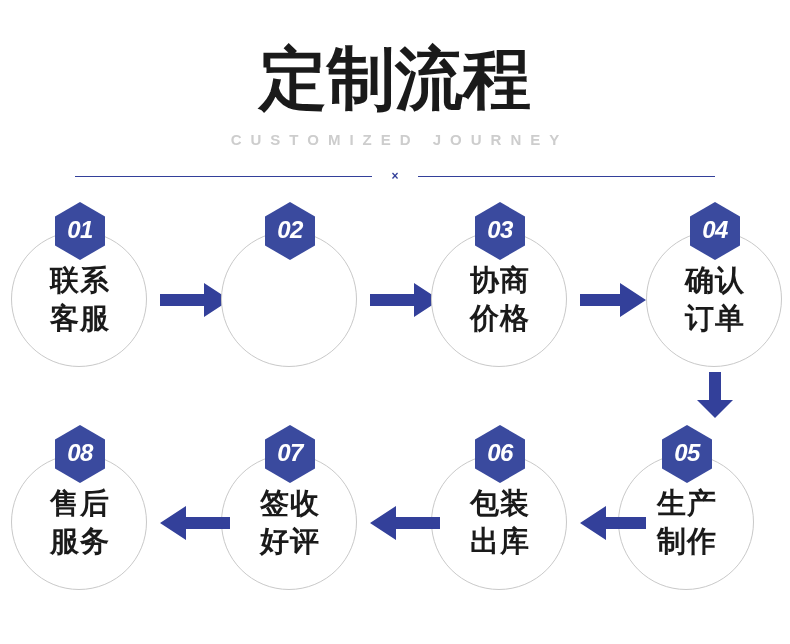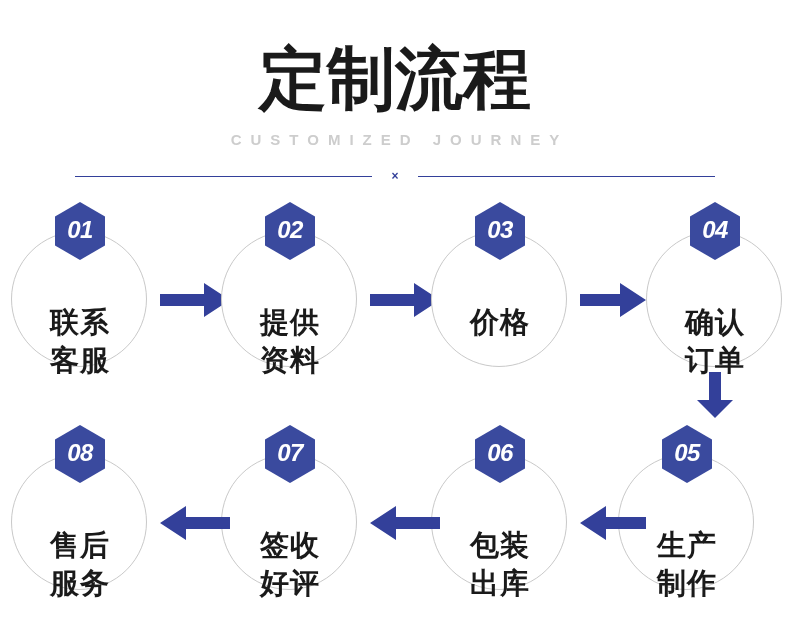--- a/index.html
+++ b/index.html
@@ -101,21 +101,20 @@
     position: absolute;
     left: 0;
     top: 30px;
     width: 138px;
     text-align: center;
     font-size: 29px;
     line-height: 38px;
     font-weight: bold;
     color: #1a1a1a;
     letter-spacing: 1px;
-    margin-top: 42px;
   }
   .node .node-label span { display: block; }
 
   .badge {
     position: absolute;
     left: 44px;
     top: -29px;
     width: 50px;
     height: 58px;
     background: #3a4a9e;
@@ -177,38 +176,35 @@
       <svg width="70" height="34" viewBox="0 0 70 34" aria-hidden="true">
         <path d="M0 11 L44 11 L44 0 L70 17 L44 34 L44 23 L0 23 Z" fill="#33409a"></path>
       </svg>
     </div>
 
     <div class="node" style="left:221px; top:231px;">
       <div class="ring"></div>
       <div class="badge">
         <div class="badge-num">02</div>
       </div>
-      <div class="node-label">
-        <span>提供</span>
-        <span>资料</span>
-      </div>
     </div>
 
     <div class="arrow" style="left:370px; top:283px;">
       <svg width="70" height="34" viewBox="0 0 70 34" aria-hidden="true">
         <path d="M0 11 L44 11 L44 0 L70 17 L44 34 L44 23 L0 23 Z" fill="#33409a"></path>
       </svg>
     </div>
 
     <div class="node" style="left:431px; top:231px;">
       <div class="ring"></div>
       <div class="badge">
         <div class="badge-num">03</div>
       </div>
       <div class="node-label">
+        <span>协商</span>
         <span>价格</span>
       </div>
     </div>
 
     <div class="arrow" style="left:580px; top:283px;">
       <svg width="66" height="34" viewBox="0 0 66 34" aria-hidden="true">
         <path d="M0 11 L40 11 L40 0 L66 17 L40 34 L40 23 L0 23 Z" fill="#33409a"></path>
       </svg>
     </div>
 

